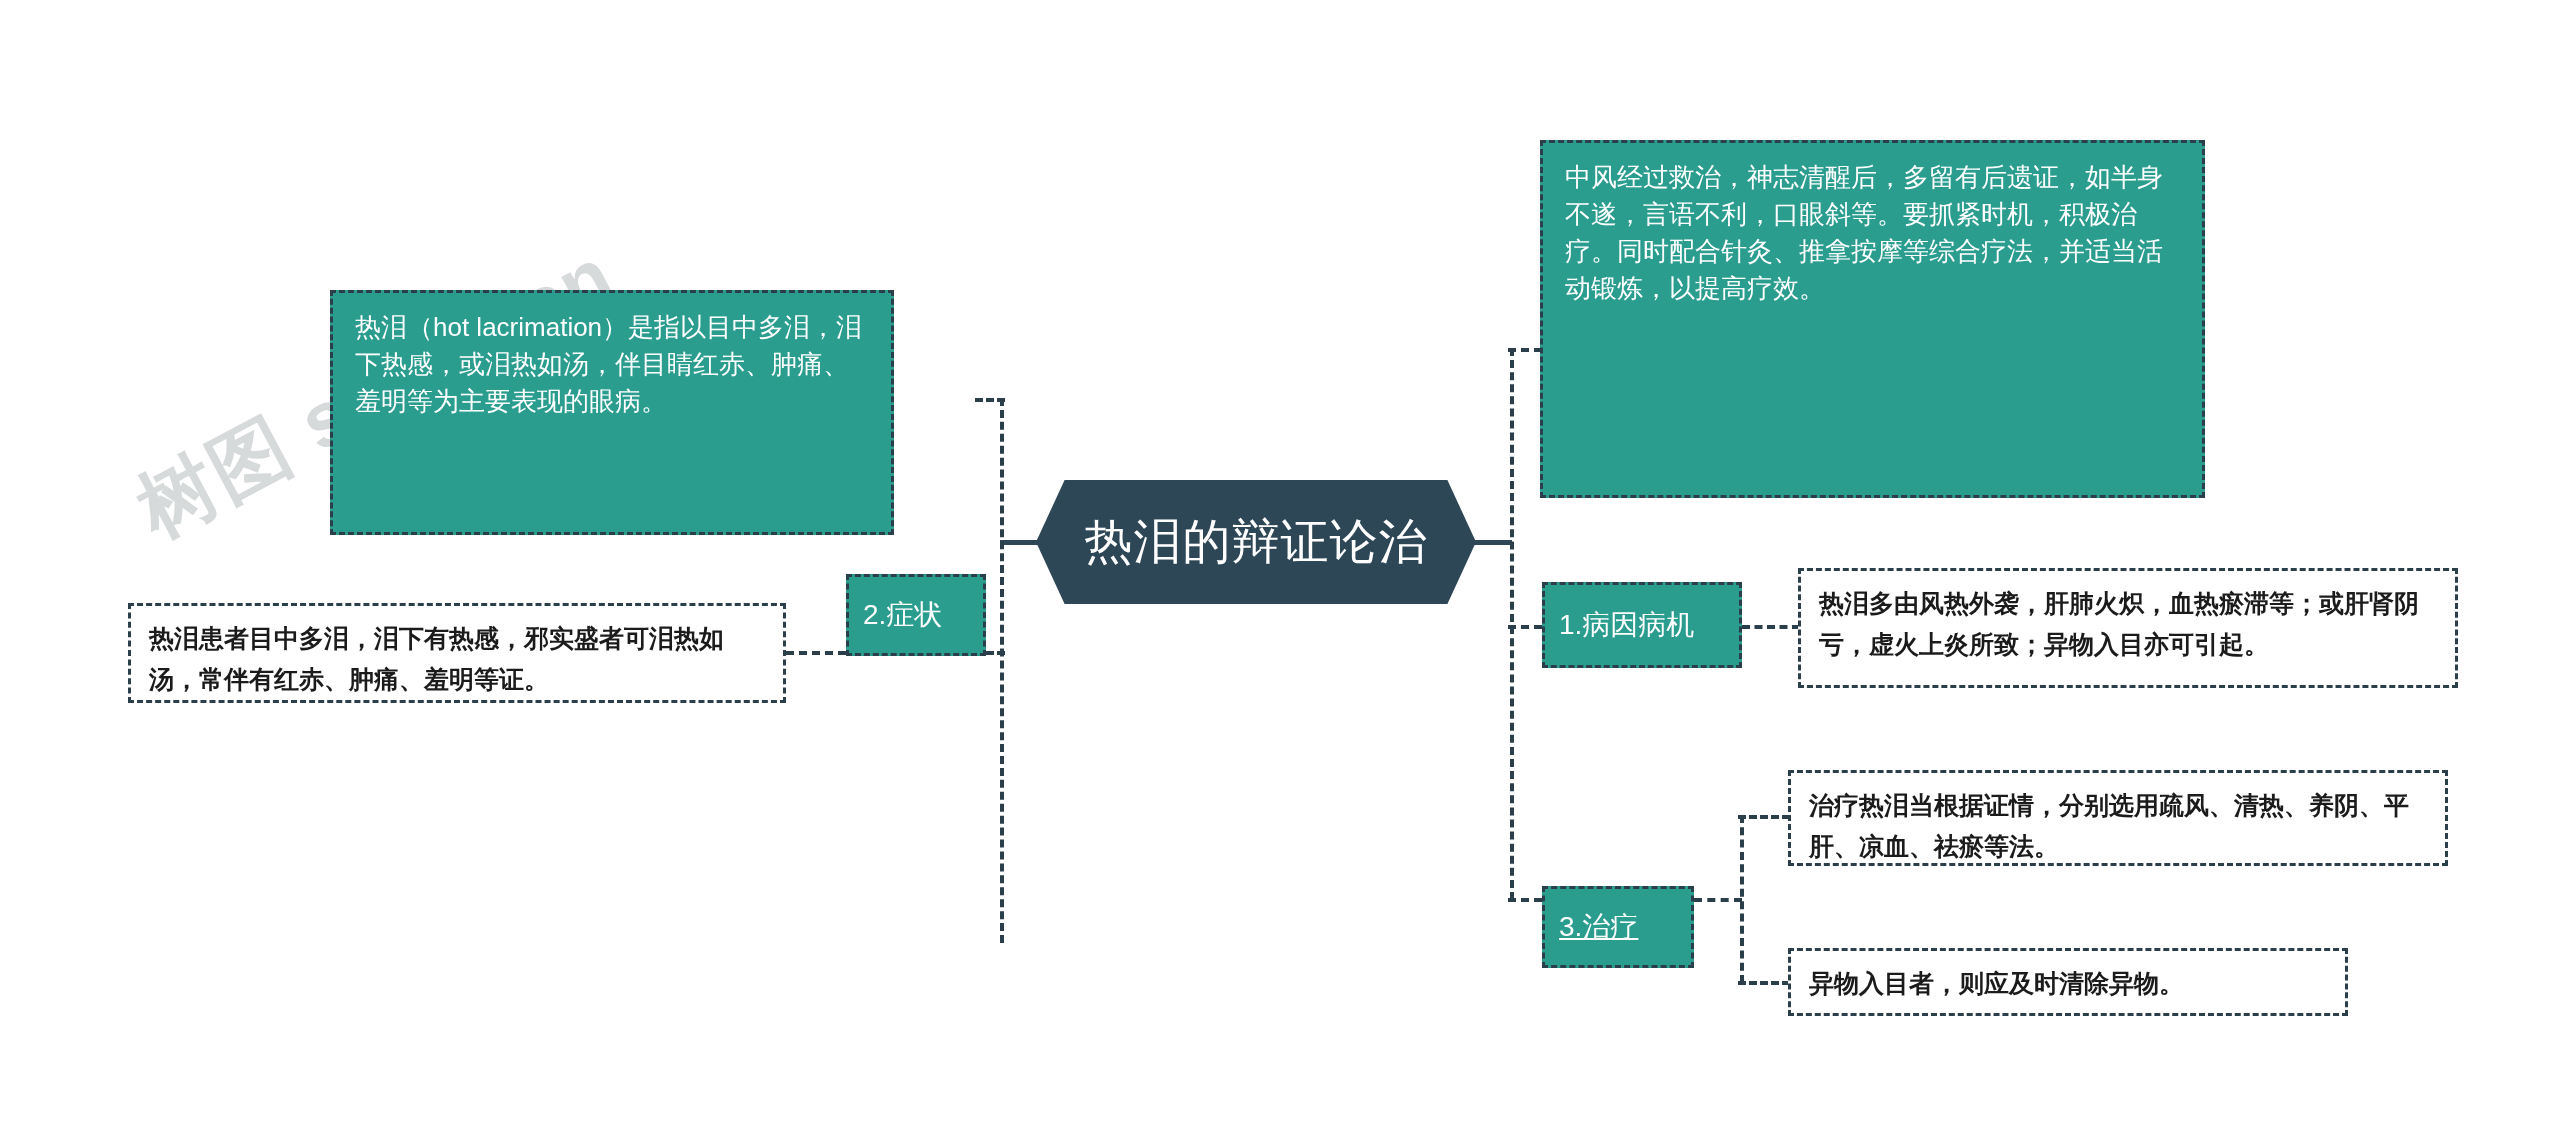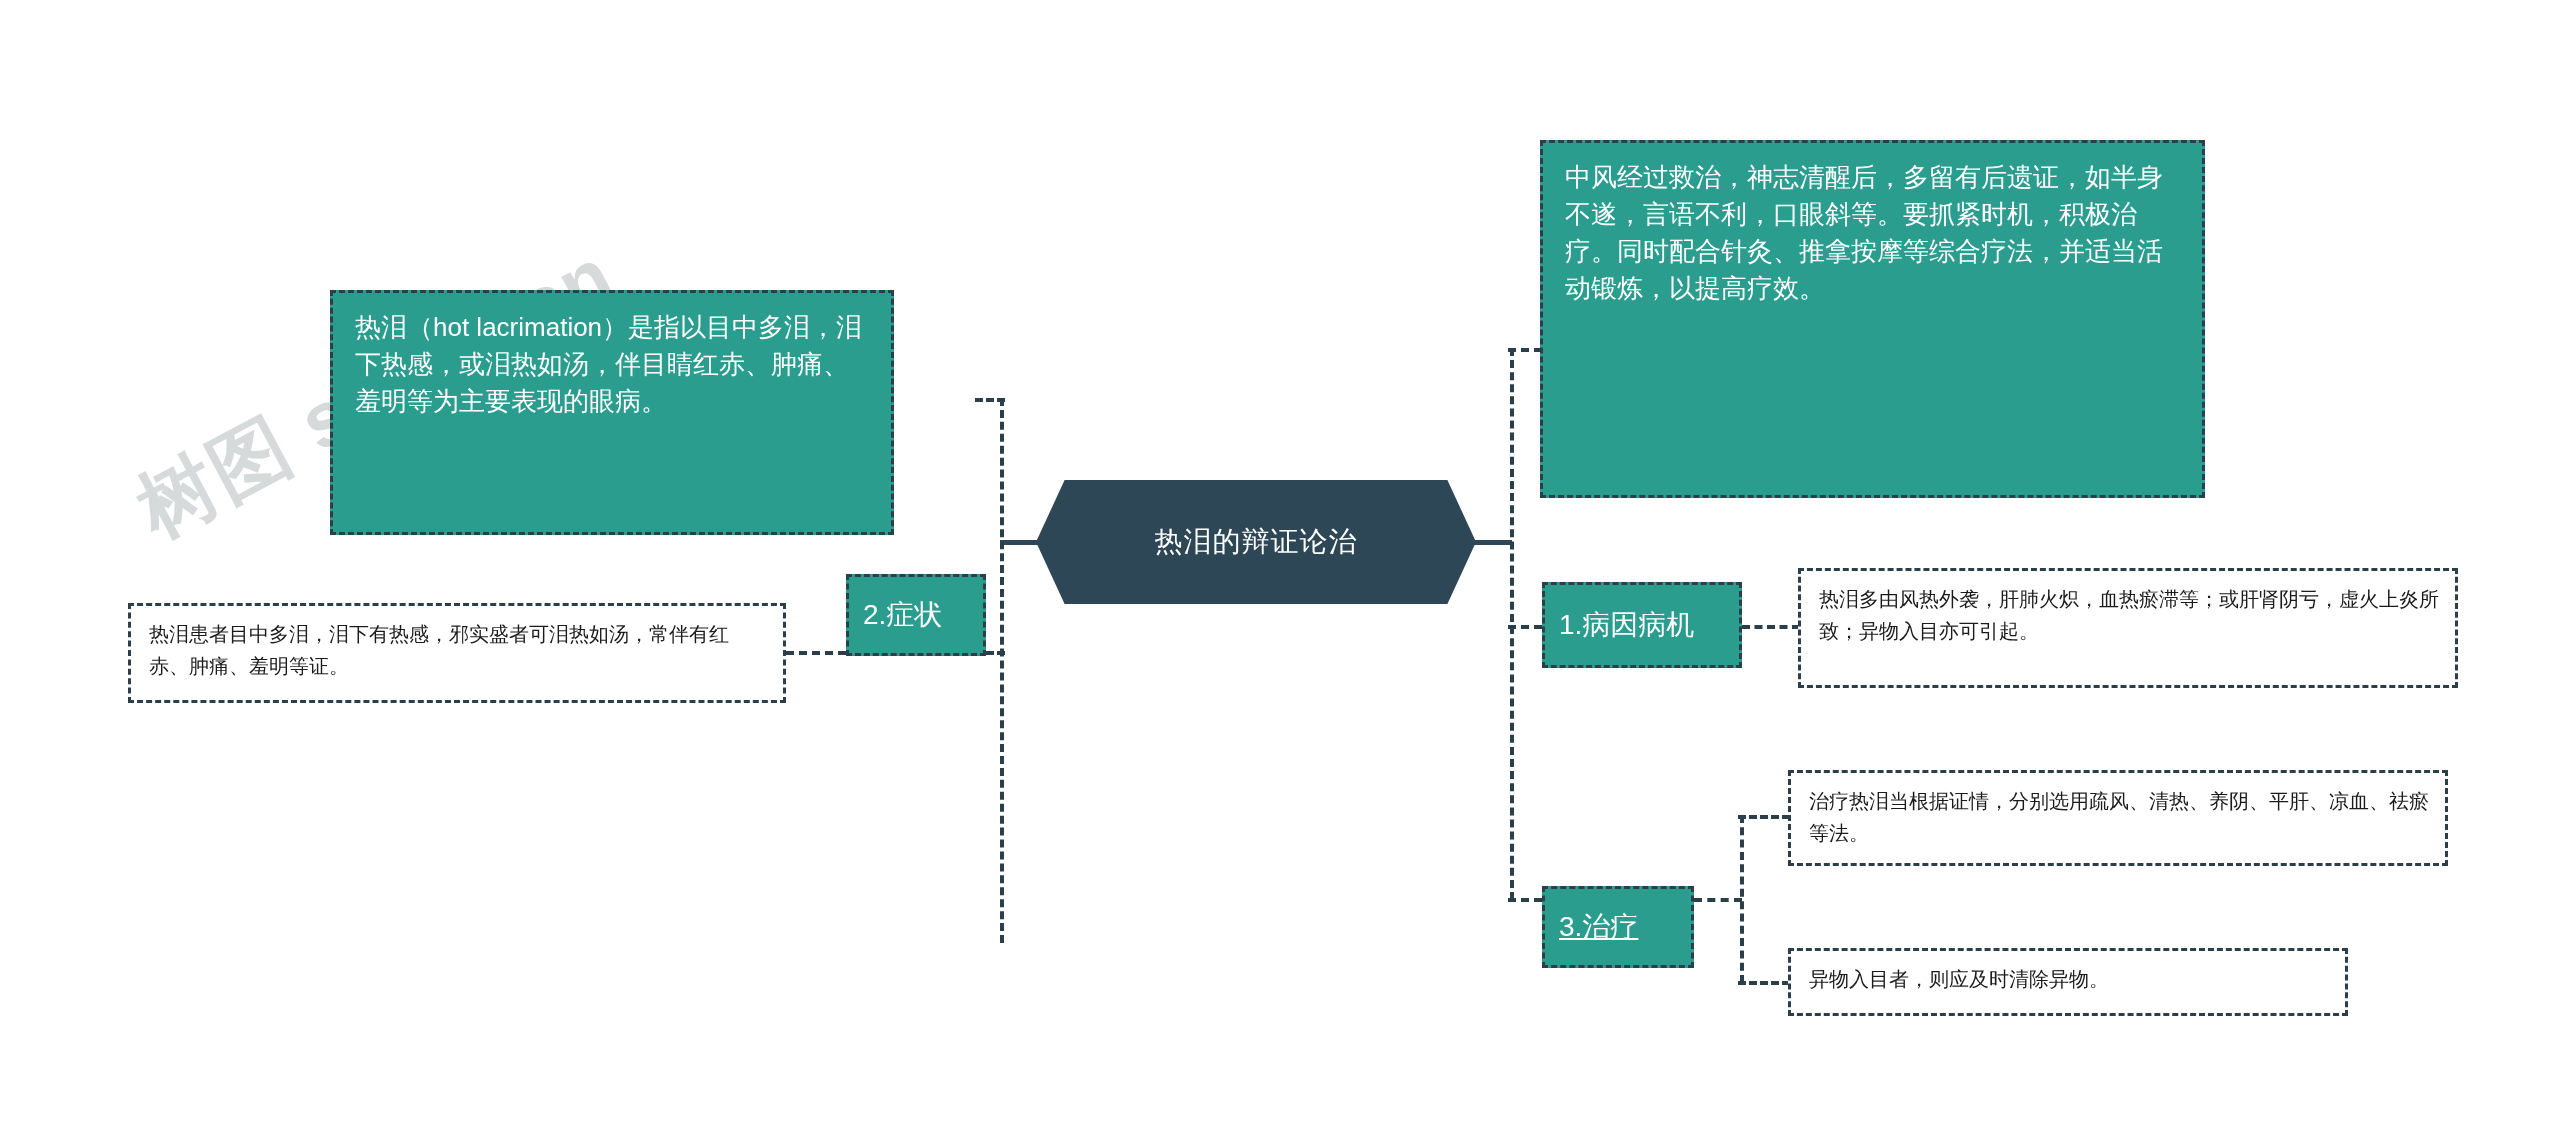--- a/index.html
+++ b/index.html
@@ -77,42 +77,43 @@
     padding: 0;
     text-align: left;
   }
   .label-green {
     display: flex;
     align-items: center;
     padding-left: 14px;
   }
   
   .detail .node-text {
-    font-size: 20px;
+    font-size: 25px;
     line-height: 1.62;
     padding: 12px 16px 12px 18px;
+    font-weight: bold;
   }
 
   
   #center-node {
     position: absolute;
     left: 1036px;
     top: 480px;
     width: 440px;
     height: 124px;
     background: #2e4756;
     color: #ffffff;
     display: flex;
     align-items: center;
     justify-content: center;
     clip-path: polygon(6.5% 0%, 93.5% 0%, 100% 50%, 93.5% 100%, 6.5% 100%, 0% 50%);
     z-index: 4;
   }
   #center-node .node-text {
-    font-size: 28px;
+    font-size: 48px;
     letter-spacing: 1px;
     white-space: nowrap;
   }
 
   
   .conn {
     position: absolute;
     z-index: 2;
   }
   .v-dash {

